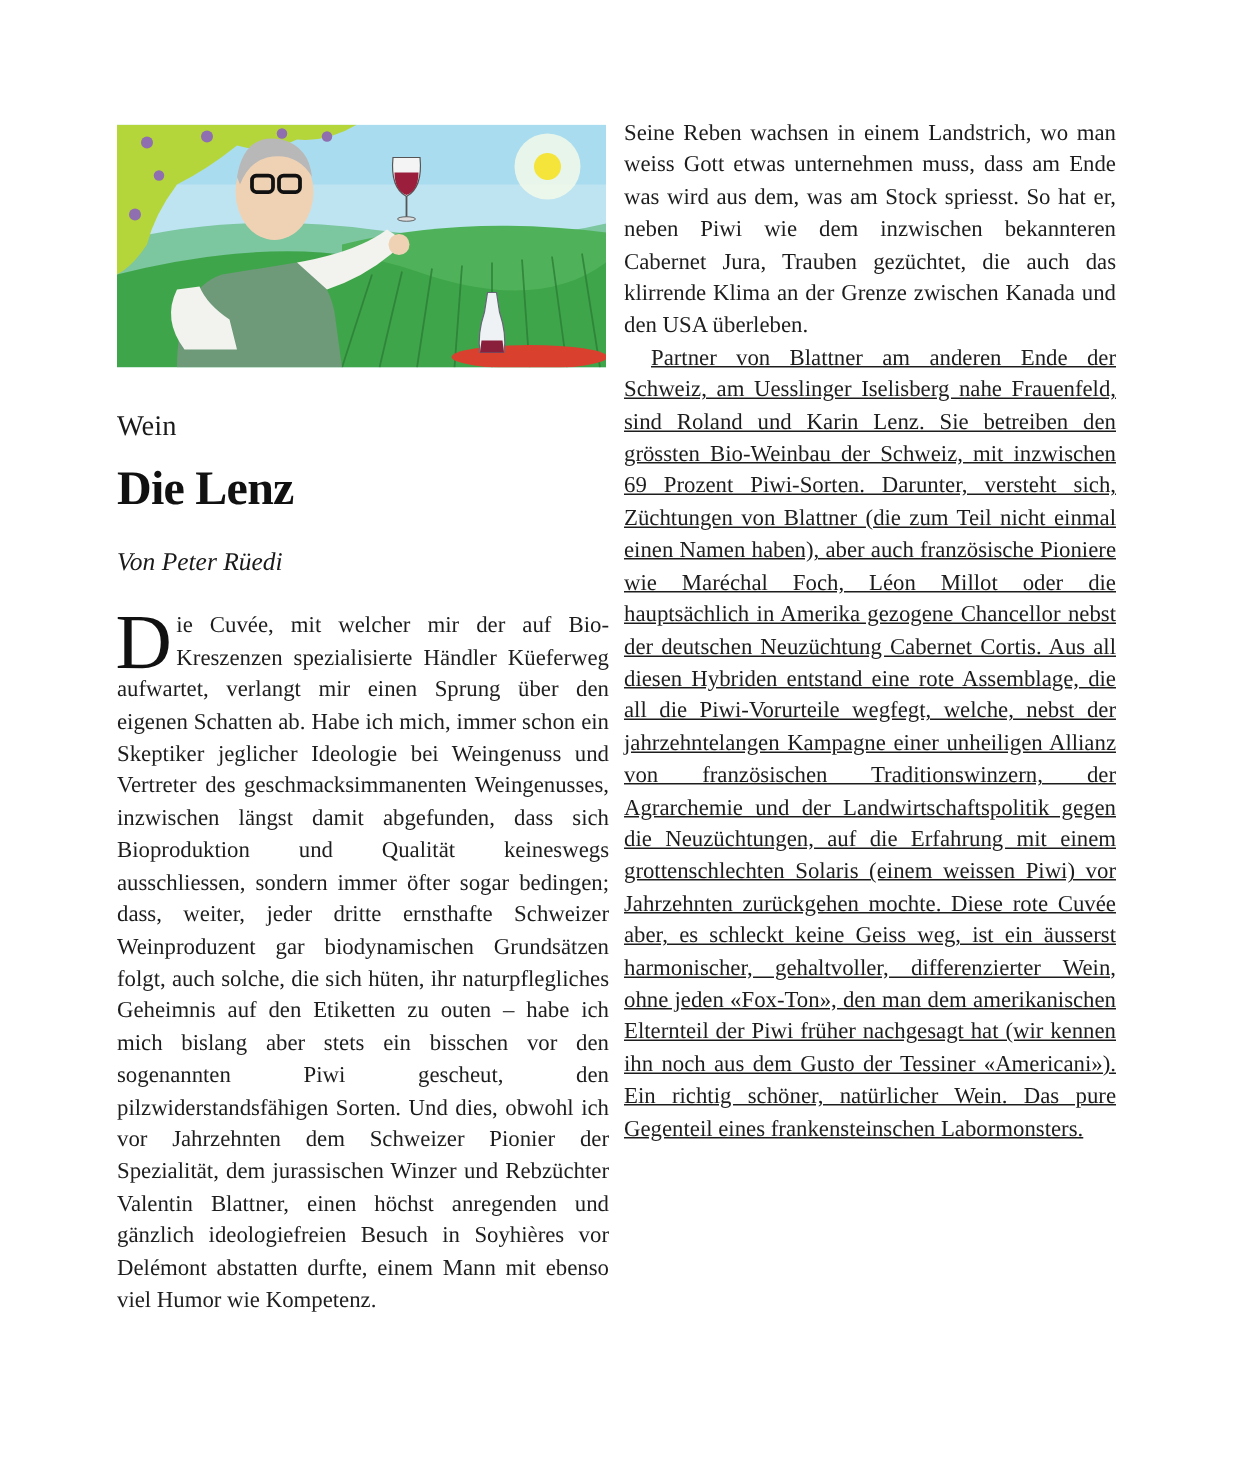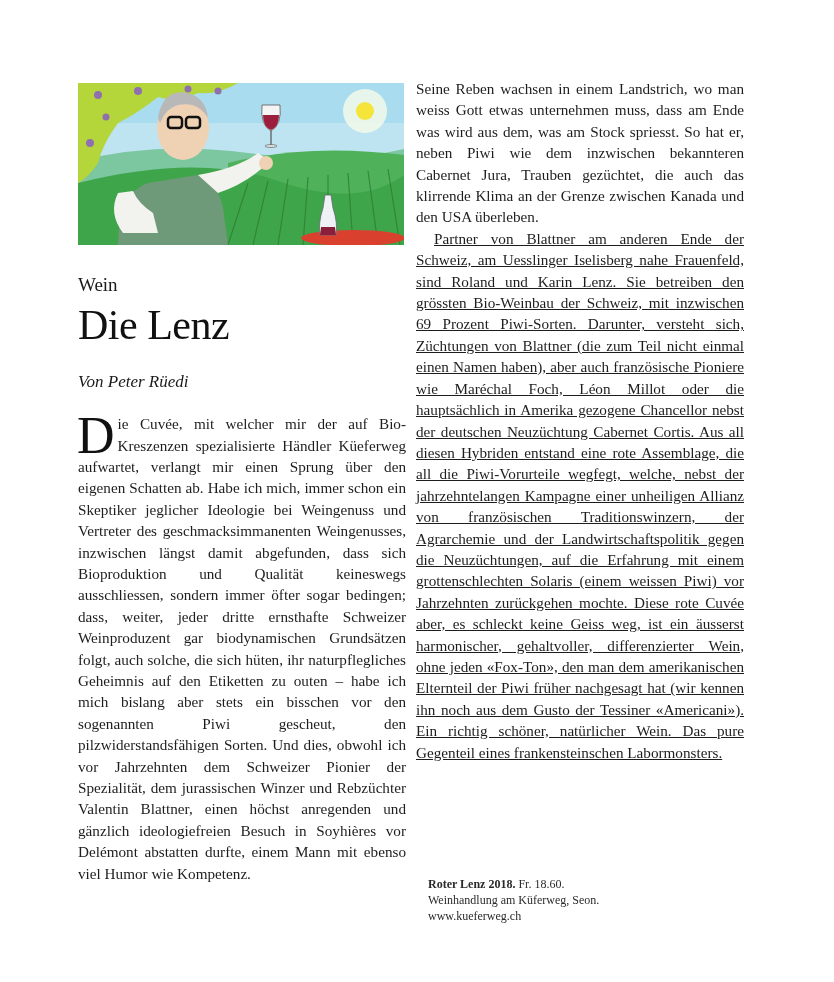--- a/index.html
+++ b/index.html
@@ -7,22 +7,22 @@
            font-family: "DejaVu Serif", "Liberation Serif", serif; color: #1c1c1c; }
     .page { position: absolute; left: 0; top: 0; width: 834px; height: 982px; }
 
     
     .col-left { position: absolute; left: 78px; top: 83px; width: 328px; }
     .illustration { width: 326px; height: 162px; display: block; overflow: hidden; position: relative; }
     .illustration svg { display: block; width: 326px; height: 162px; }
 
     .kicker { margin-top: 28px; font-size: 19px; line-height: 24px;
               font-family: "Liberation Serif", serif; color: #1a1a1a; }
-    .headline { margin-top: 10px; font-size: 42px; line-height: 36px;
-                font-family: "Liberation Serif", serif; font-weight: normal; color: #111; letter-spacing: -0.5px; }
+    .headline { margin-top: 10px; font-size: 32px; line-height: 36px;
+                font-family: "Liberation Serif", serif; font-weight: bold; color: #111; letter-spacing: -0.5px; }
     .headline span { display: block; }
     .byline { font-size: 17px; line-height: 22px; font-style: italic;
               font-family: "Liberation Serif", serif; color: #1a1a1a; }
 
     .body-text { font-family: "Liberation Serif", serif; font-size: 15.2px; line-height: 21.4px;
                  text-align: justify; color: #1d1d1d; hyphens: manual; }
     .col-left .body-text { margin-top: 20px; width: 328px; }
     .dropcap { float: left; font-size: 52px; line-height: 40px; margin: 3px 3px -2px -1px;
                font-family: "Liberation Serif", serif; color: #111; }
 
@@ -113,22 +113,14 @@
     </div>
   </div>
 
   <div class="col-right">
     <div class="body-text">
       <p>Seine Reben wachsen in einem Landstrich, wo man weiss Gott etwas unternehmen muss, dass am Ende was wird aus dem, was am Stock spriesst. So hat er, neben Piwi wie dem inzwischen bekannteren Cabernet Jura, Trauben gezüchtet, die auch das klirrende Klima an der Grenze zwischen Kanada und den USA überleben.</p>
       <p class="indent">Partner von Blattner am anderen Ende der Schweiz, am Uesslinger Iselisberg nahe Frauenfeld, sind Roland und Karin Lenz. Sie betreiben den grössten Bio-Weinbau der Schweiz, mit inzwischen 69 Prozent Piwi-Sorten. Darunter, versteht sich, Züchtungen von Blattner (die zum Teil nicht einmal einen Namen haben), aber auch französische Pioniere wie Maréchal Foch, Léon Millot oder die hauptsächlich in Amerika gezogene Chancellor nebst der deutschen Neuzüchtung Cabernet Cortis. Aus all diesen Hybriden entstand eine rote Assemblage, die all die Piwi-Vorurteile wegfegt, welche, nebst der jahrzehntelangen Kampagne einer unheiligen Allianz von französischen Traditionswinzern, der Agrarchemie und der Landwirtschaftspolitik gegen die Neuzüchtungen, auf die Erfahrung mit einem grottenschlechten Solaris (einem weissen Piwi) vor Jahrzehnten zurückgehen mochte. Diese rote Cuvée aber, es schleckt keine Geiss weg, ist ein äusserst harmonischer, gehaltvoller, differenzierter Wein, ohne jeden «Fox-Ton», den man dem amerikanischen Elternteil der Piwi früher nachgesagt hat (wir kennen ihn noch aus dem Gusto der Tessiner «Americani»). Ein richtig schöner, natürlicher Wein. Das pure Gegenteil eines frankensteinschen Labormonsters.</p>
     </div>
   </div>
 
-  <div class="info-box">
-    <div>
-      <span class="wine-name">Roter Lenz 2018.</span>
-      <span>Fr. 18.60.</span>
-    </div>
-    <div>Weinhandlung am Küferweg, Seon.</div>
-    <div>www.kueferweg.ch</div>
-  </div>
 
 </div>
 
 </body></html>

